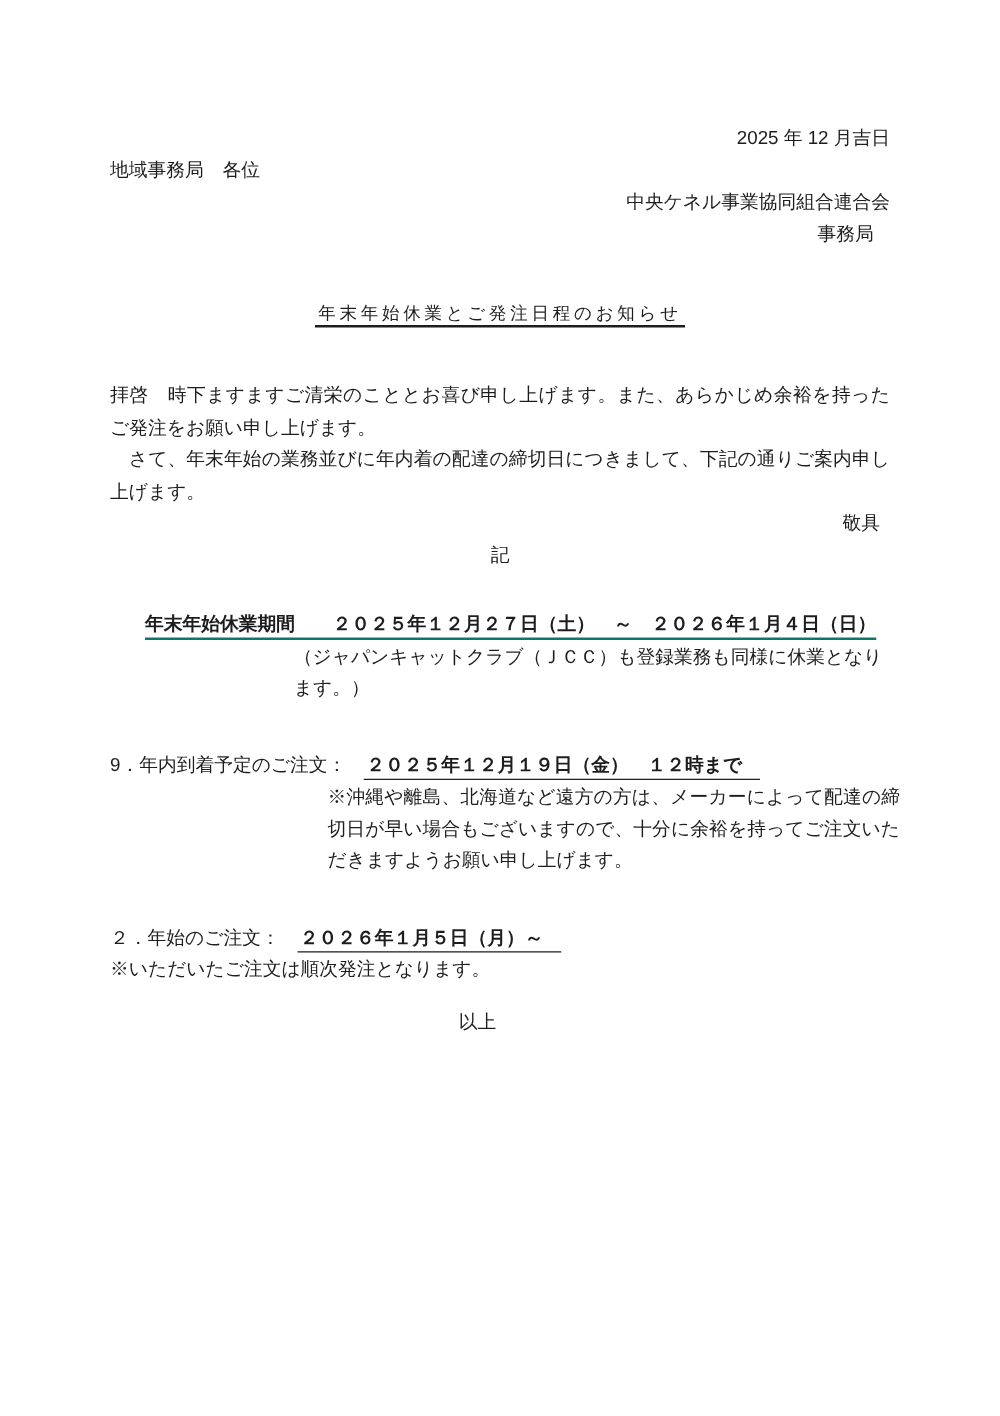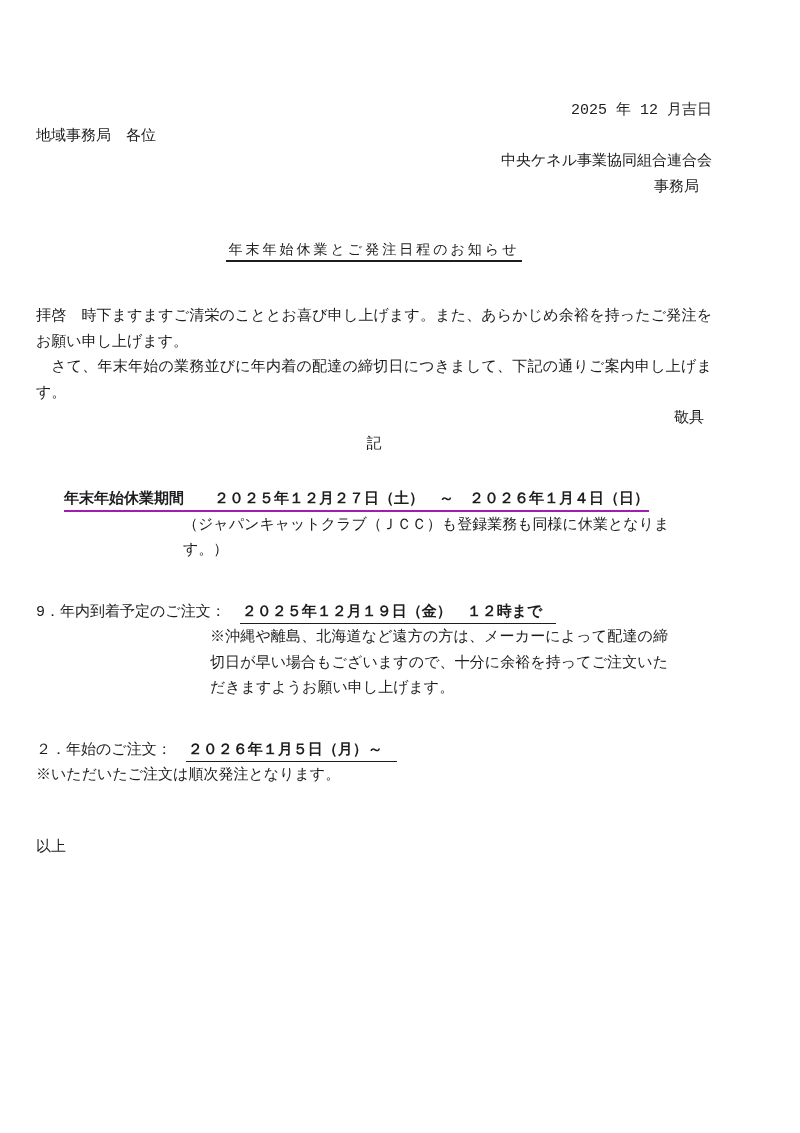--- a/index.html
+++ b/index.html
@@ -5,22 +5,22 @@
   html, body { margin: 0; padding: 0; background: #ffffff; }
   .page {
     position: relative;
     width: 800px;
     height: 1133px;
     background: #ffffff;
     color: #1d1d1f;
     overflow: hidden;
   }
   .content {
-    padding: 98px 88px 0 36px;
-    font-family: Liberation Mono, monospace;
+    padding: 98px 88px 0 88px;
+    font-family: Liberation Sans, sans-serif;
     font-size: 15px;
     line-height: 25.5px;
   }
   .right { text-align: right; }
   .dept  { padding-right: 13px; }
 
   .title {
     margin: 33px 0 0 0;
     text-align: center;
     font-size: 14px;
@@ -35,21 +35,21 @@
 
   .paras { margin-top: 36px; }
   .para  { margin: 0; text-align: justify; }
 
   .closing { text-align: right; padding-right: 8px; }
   .record  { text-align: center; }
 
   .holiday-line { margin: 30px 0 0 28px; white-space: nowrap; }
   .holiday-wrap {
     font-weight: bold;
-    border-bottom: 2px solid #a21caf;
+    border-bottom: 2px solid #0f766e;
     padding-bottom: 2px;
   }
   .holiday-label { margin-right: 30px; }
   .holiday-note  { margin-left: 147px; }
 
   .sec-line { margin-top: 36px; white-space: nowrap; }
   .sec-val {
     font-weight: bold;
     border-bottom: 1.8px solid #1d1d1f;
     padding: 0 14px 2px 2px;
@@ -69,22 +69,22 @@
     border-bottom: 1.8px solid #1d1d1f;
     padding-bottom: 2px;
   }
   .star-pad { padding-right: 16px; }
 
   .notice {
     margin-top: 7px;
     font-weight: bold;
   }
   .end {
-    margin-top: 46px;
-    text-align: left;
+    margin-top: 16px;
+    text-align: center;
     padding-right: 36px;
   }
 </style>
 </head>
 <body>
 
 <div class="page">
   <div class="content">
 
     <div class="right">2025 年 12 月吉日</div>

